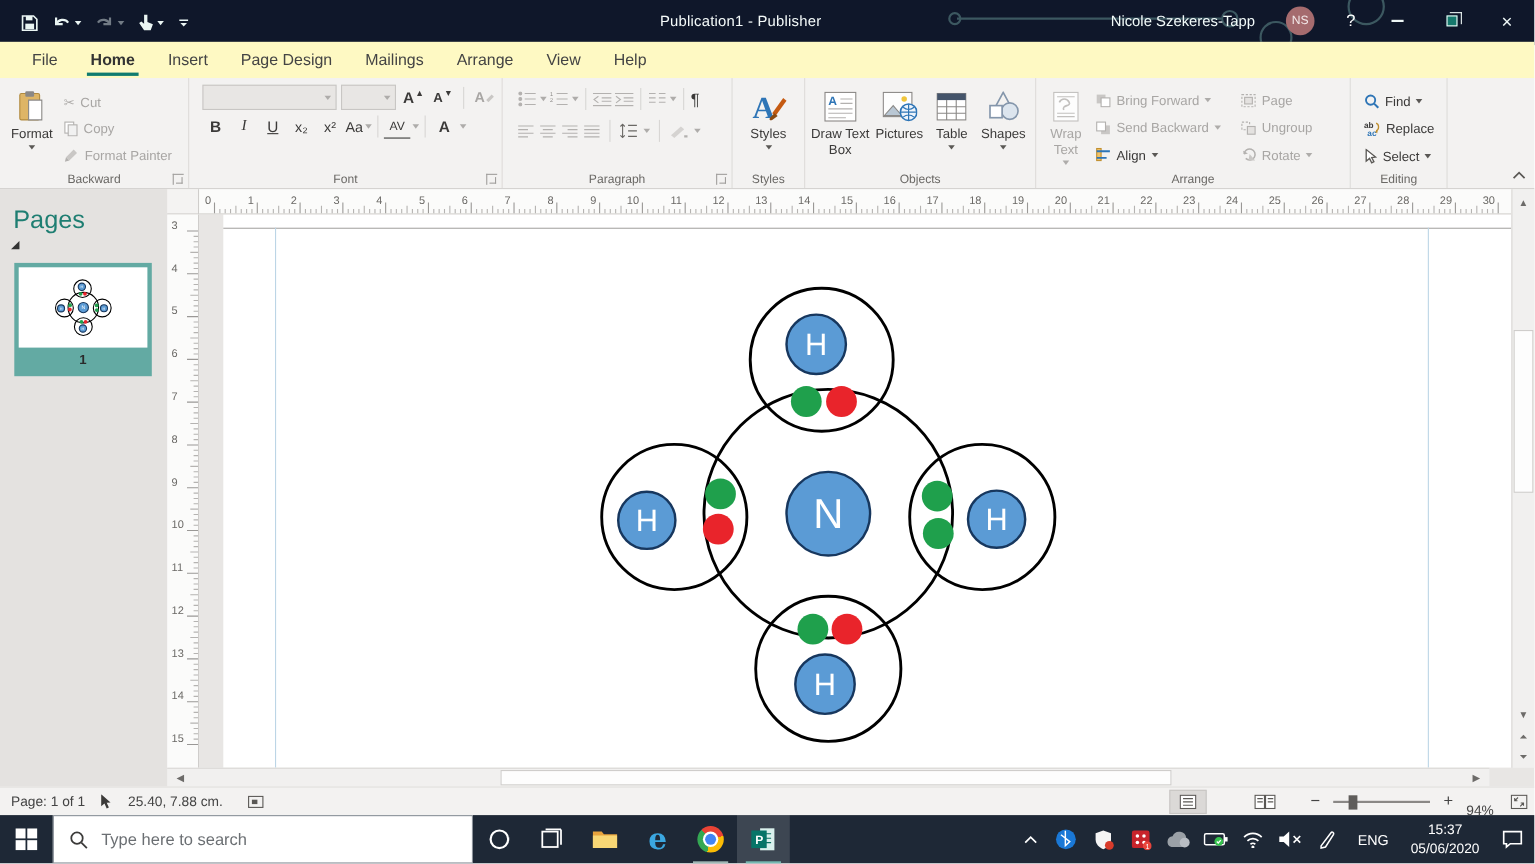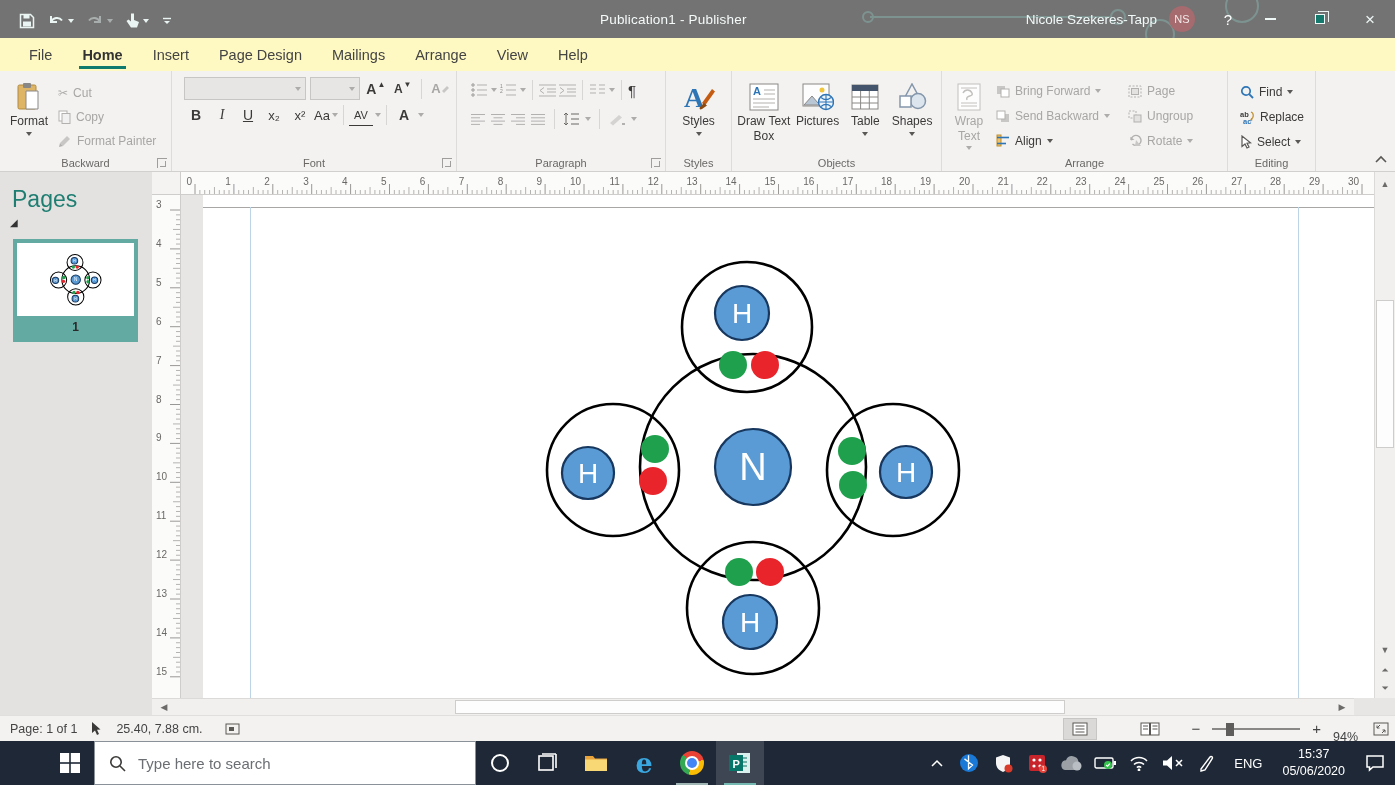--- a/index.html
+++ b/index.html
@@ -1,32 +1,32 @@
 <!DOCTYPE html>
 <html><head>
 <meta charset="utf-8">
 <style>
   * { margin:0; padding:0; box-sizing:border-box; }
   html,body { width:1395px; height:785px; overflow:hidden;
     font-family:"Liberation Sans","DejaVu Sans",sans-serif; font-size:12px; color:#3b3a39; }
   .app { position:relative; width:1395px; height:785px; background:#f3f2f1; }
 
   
-  .titlebar { position:absolute; left:0; top:0; width:100%; height:41px; background:#737373;
+  .titlebar { position:absolute; left:0; top:0; width:100%; height:41px; background:#0f172a;
     display:flex; align-items:center; color:#fff; }
   .qat { display:flex; align-items:center; gap:2px; padding-left:14px; }
   .qat .qbtn { display:flex; align-items:center; height:28px; padding:0 5px; cursor:pointer; }
   .qat svg { display:block; }
   .qchev { width:0;height:0;border-left:3.5px solid transparent;border-right:3.5px solid transparent;border-top:4px solid #eaf5f3; margin-left:3px; }
   .dim { opacity:.45; }
   .tb-title { position:absolute; left:600px; top:0; height:38px; display:flex; align-items:center;
     font-size:13.5px; color:#f5fbfa; letter-spacing:.2px; }
   .tb-deco { position:absolute; left:860px; top:0; pointer-events:none; opacity:.35; }
   .tb-right { position:absolute; right:0; top:0; height:38px; display:flex; align-items:center; }
-  .tb-user { font-size:13.5px; color:#f2faf9; margin-right:12px; }
+  .tb-user { font-size:13.5px; color:#f2faf9; margin-right:28px; }
   .tb-avatar { width:26px; height:26px; border-radius:50%; background:#a56b6e; color:#f3e9e9;
     display:flex; align-items:center; justify-content:center; font-size:11px; margin-right:16px; }
   .tb-help { width:34px; height:38px; display:flex;align-items:center;justify-content:center; font-size:15px; cursor:pointer;}
   .winbtn { width:50px; height:38px; display:flex; align-items:center; justify-content:center; cursor:pointer; }
   .ic-min { width:11px; height:1.6px; background:#eef7f6; }
   .ic-restore { width:10px; height:10px; border:1.4px solid #eef7f6; position:relative; background:#15796d;}
   .ic-restore:before { content:""; position:absolute; left:2px; top:-4px; width:10px; height:10px; border:1.4px solid #eef7f6; border-bottom:none; border-left:none;}
   .ic-close { font-size:17px; line-height:1; color:#eef7f6; }
 
   
@@ -88,21 +88,21 @@
     display:flex; align-items:center; font-size:12.5px; color:#444; }
   .sb-left { display:flex; align-items:center; gap:14px; padding-left:10px; }
   .sb-right { position:absolute; right:6px; display:flex; align-items:center; gap:8px; }
   .viewbtn { width:34px; height:22px; display:flex; align-items:center; justify-content:center; cursor:pointer; }
   .viewbtn.active { background:#dbd9d7; border:1px solid #c8c6c4; }
   .zoomtrack { position:relative; width:88px; height:2px; background:#8a8886; }
   .zoomhandle { position:absolute; left:14px; top:-5px; width:8px; height:13px; background:#5f5d5b; cursor:pointer; }
   .zbtn { font-size:15px; color:#444; cursor:pointer; padding:0 4px; }
 
   
-  .taskbar { position:absolute; left:0; top:741px; width:100%; height:44px; background:#1e2836; display:flex; align-items:center;padding-left:46px; }
+  .taskbar { position:absolute; left:0; top:741px; width:100%; height:44px; background:#1e2836; display:flex; align-items:center; }
   .tb-btn { width:48px; height:44px; display:flex; align-items:center; justify-content:center; cursor:pointer; position:relative; }
   .search-box { width:382px; height:44px; background:#ffffff; border:1px solid #8a9199; display:flex; align-items:center; gap:12px; padding:0 14px; }
   .search-box input { border:none; outline:none; font-size:15px; color:#444; width:300px; font-family:"Liberation Sans",sans-serif; background:transparent; }
   .search-box input::placeholder { color:#6b6f73; }
   .openline { position:absolute; bottom:0; left:8px; right:8px; height:2.5px; background:#76b9b2; }
   .tb-btn.active-app { background:rgba(255,255,255,.14); }
   .tray { position:absolute; right:0; display:flex; align-items:center; height:44px; }
   .trayic { height:44px; display:flex; align-items:center; justify-content:center; cursor:pointer; color:#fff; }
   .clock { color:#fff; text-align:center; font-size:12.5px; line-height:1.35; padding:0 10px; cursor:pointer; }
   .eng { color:#fff; font-size:13px; padding:0 10px; cursor:pointer; }

